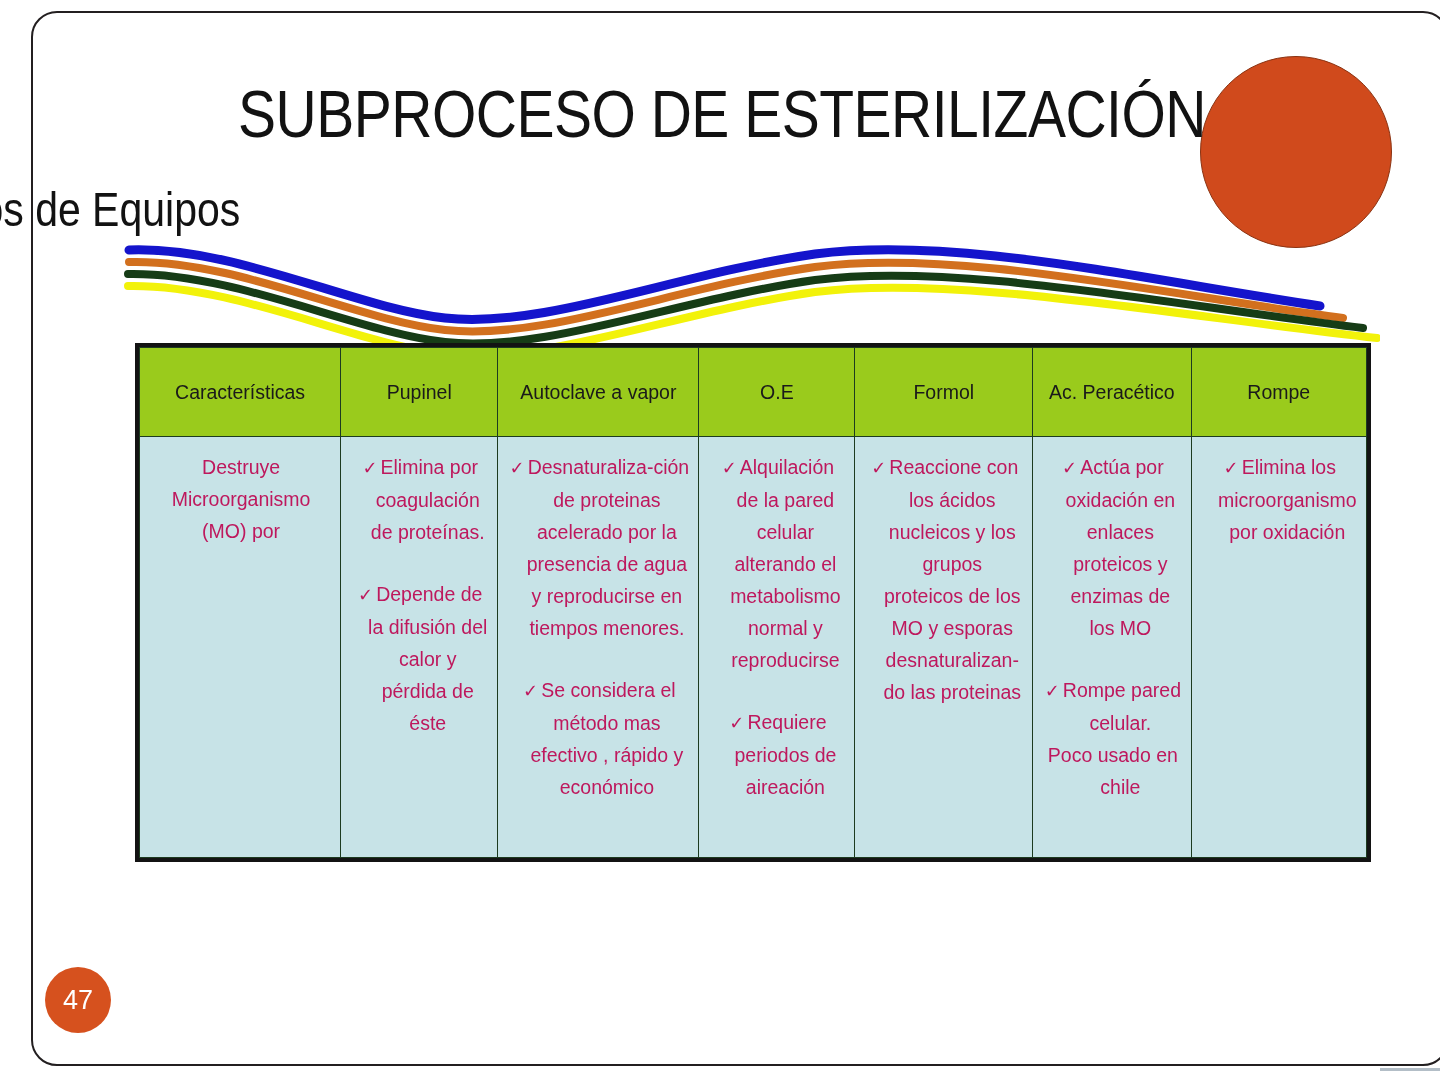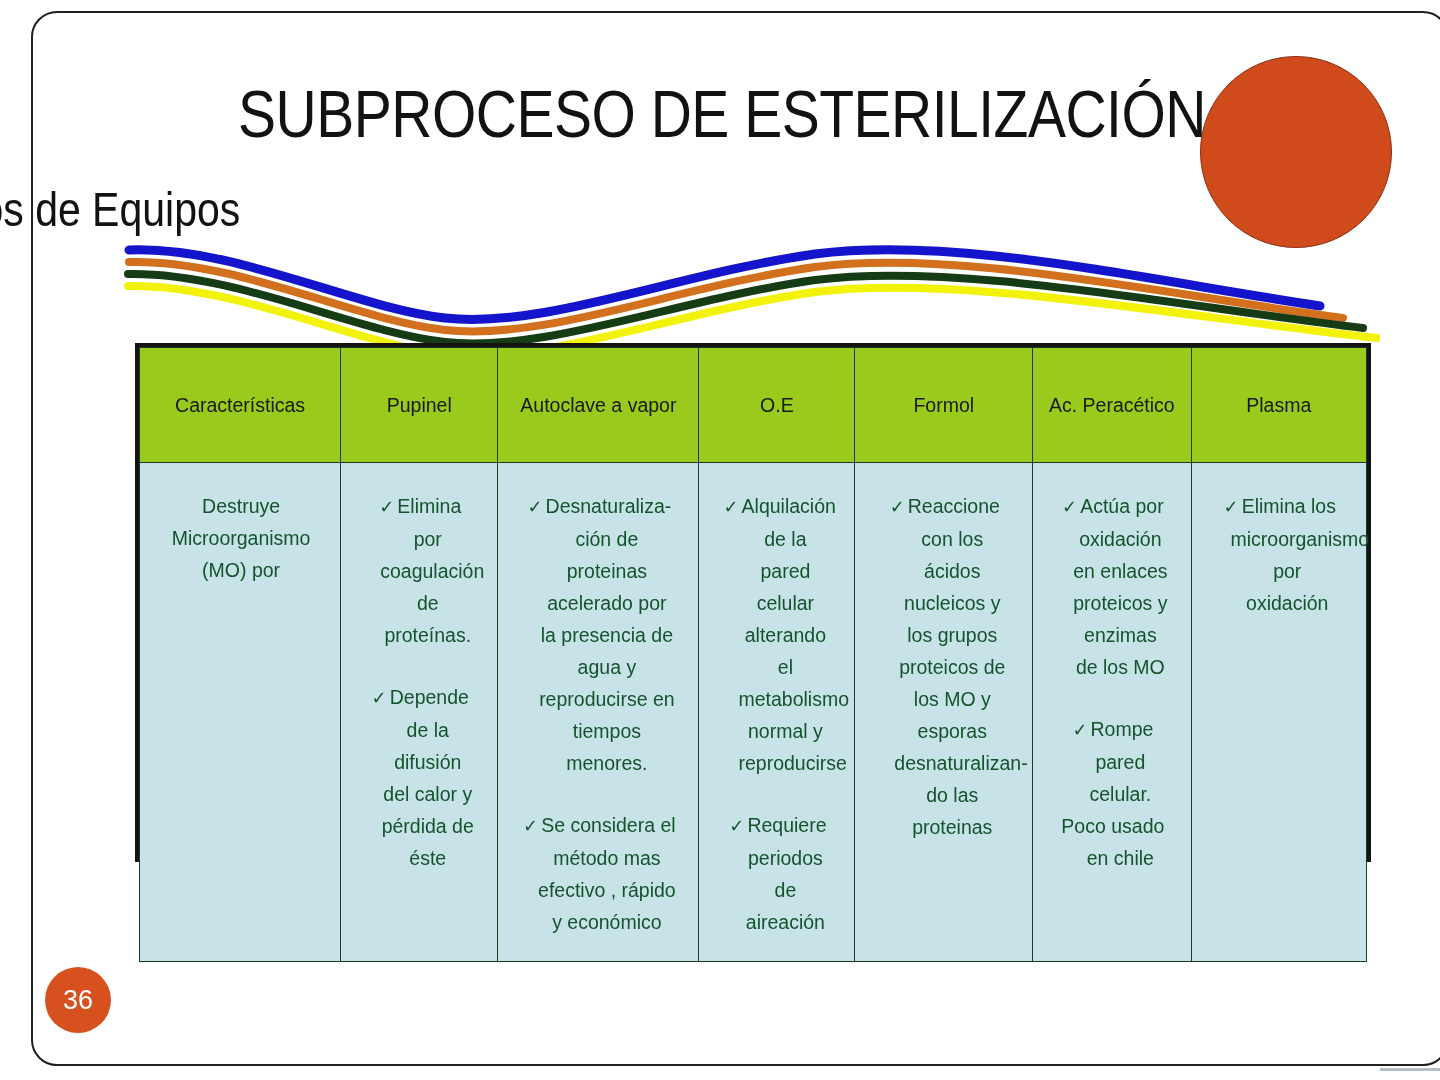--- a/index.html
+++ b/index.html
@@ -107,37 +107,37 @@
   }
   table.grid {
     width: 100%;
     height: 100%;
     border-collapse: collapse;
     table-layout: fixed;
   }
   table.grid th, table.grid td {
     border: 1px solid #1d3b20;
     vertical-align: top;
-    padding: 13px;
+    padding: 0;
   }
   table.grid thead th {
     background: #9acb1c;
     height: 88px;
     vertical-align: middle;
     text-align: center;
     font-weight: normal;
     font-size: 19.5px;
     line-height: 27px;
     color: #1a1a1a;
   }
   table.grid tbody td {
     background: #c7e3e7;
     font-size: 19.5px;
     line-height: 32px;
-    color: #14532d;
+    color: #be185d;
   }
   .cell-pad {
     padding: 14px 9px 10px 11px;
   }
   .cell-center {
     text-align: center;
     vertical-align: middle;
   }
   td.cell-center-td {
     vertical-align: middle;
@@ -214,21 +214,21 @@
         <col style="width:14.3%">
       </colgroup>
       <thead>
         <tr>
           <th>Características</th>
           <th>Pupinel</th>
           <th>Autoclave a vapor</th>
           <th>O.E</th>
           <th>Formol</th>
           <th>Ac. Peracético</th>
-          <th>Plasma</th>
+          <th>Rompe</th>
         </tr>
       </thead>
       <tbody>
         <tr>
 
           <td class="cell-center-td">
             <div class="cell-pad cell-center">Destruye Microorganismo (MO) por</div>
           </td>
 
           <td>
@@ -271,18 +271,18 @@
               <p><span class="chk">✓</span><span>Elimina los microorganismo por oxidación</span></p>
             </div>
           </td>
 
         </tr>
       </tbody>
     </table>
   </div>
 
   <div id="page-badge">
-    <span>36</span>
+    <span>47</span>
   </div>
 
   <div id="bottom-artifact"></div>
 
 </div>
 
 </body></html>

